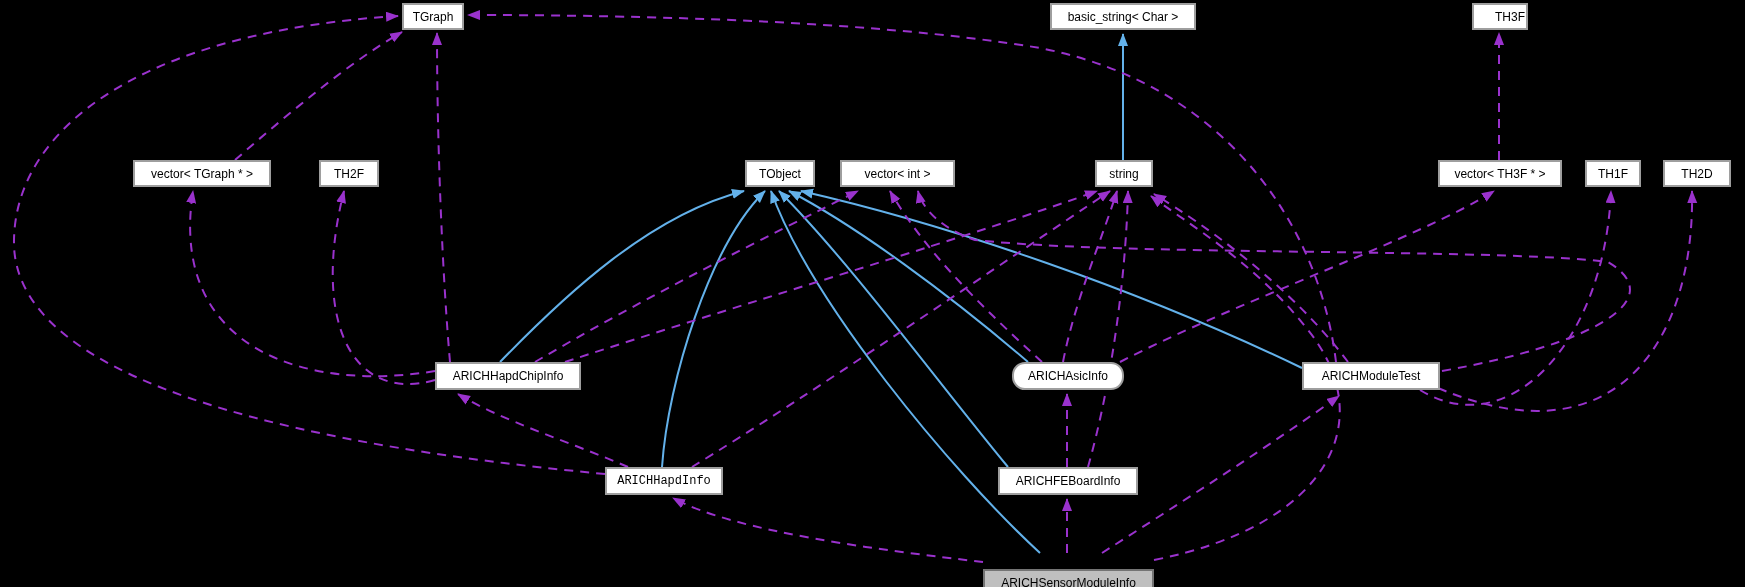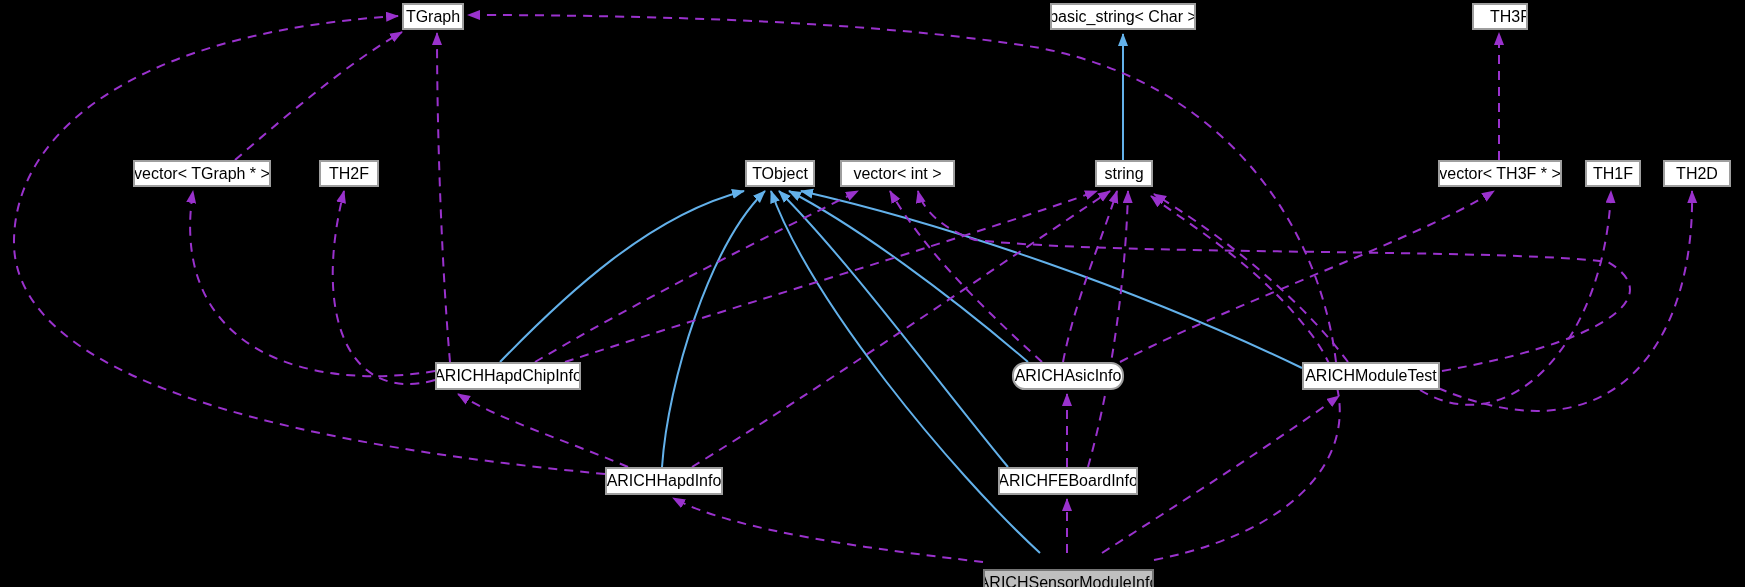--- a/index.html
+++ b/index.html
@@ -5,21 +5,21 @@
   html,body { margin:0; padding:0; background:#000; }
   #canvas {
     position:relative; width:1745px; height:587px;
     background:#000; overflow:hidden;
     font-family:"Liberation Sans","DejaVu Sans",sans-serif;
   }
   #edges { position:absolute; left:0; top:0; width:1745px; height:587px; }
   .node {
     position:absolute; box-sizing:border-box;
     background:#ffffff; border:2px solid #9e9e9e;
-    color:#000; font-size:16px; text-align:center;
+    color:#000; font-size:12px; text-align:center;
     white-space:nowrap; overflow:hidden; z-index:2;
     display:flex; align-items:center; justify-content:center;
     cursor:pointer;
   }
   .node.highlight {
     background:#bfbfbf; border-color:#747474; cursor:default;
   }
   .edge-use { fill:none; stroke-width:2; stroke-dasharray:9,7; }
   .edge-inh { fill:none; stroke-width:2; }
 </style>
@@ -78,17 +78,17 @@
       <div class="node" style="left: 319px; top: 160px; width: 60px; height: 27px;">TH2F</div>
       <div class="node" style="left: 745px; top: 160px; width: 70px; height: 27px;">TObject</div>
       <div class="node" style="left: 840px; top: 160px; width: 115px; height: 27px;">vector&lt; int &gt;</div>
       <div class="node" style="left: 1095px; top: 160px; width: 58px; height: 27px;">string</div>
       <div class="node" style="left: 1438px; top: 160px; width: 124px; height: 27px;">vector&lt; TH3F * &gt;</div>
       <div class="node" style="left: 1585px; top: 160px; width: 56px; height: 27px;">TH1F</div>
       <div class="node" style="left: 1663px; top: 160px; width: 68px; height: 27px; text-align: right;">TH2D</div>
       <div class="node" style="left: 435px; top: 362px; width: 146px; height: 28px;">ARICHHapdChipInfo</div>
       <div class="node" style="left: 1012px; top: 362px; width: 112px; height: 28px; border-radius: 13px;">ARICHAsicInfo</div>
       <div class="node" style="left: 1302px; top: 362px; width: 138px; height: 28px;">ARICHModuleTest</div>
-      <div class="node" style="left: 605px; top: 467px; width: 118px; height: 28px;">ARICHHapdInfo</div>
+      <div class="node" style="left: 605px; top: 467px; width: 118px; height: 28px; font-family: Liberation Mono, monospace;">ARICHHapdInfo</div>
       <div class="node" style="left: 998px; top: 467px; width: 140px; height: 28px;">ARICHFEBoardInfo</div>
       <div class="node highlight" style="left: 983px; top: 553px; width: 171px; height: 28px; margin-top: 16px;">ARICHSensorModuleInfo</div>
     </div>
 </div>
 
 </body></html>

